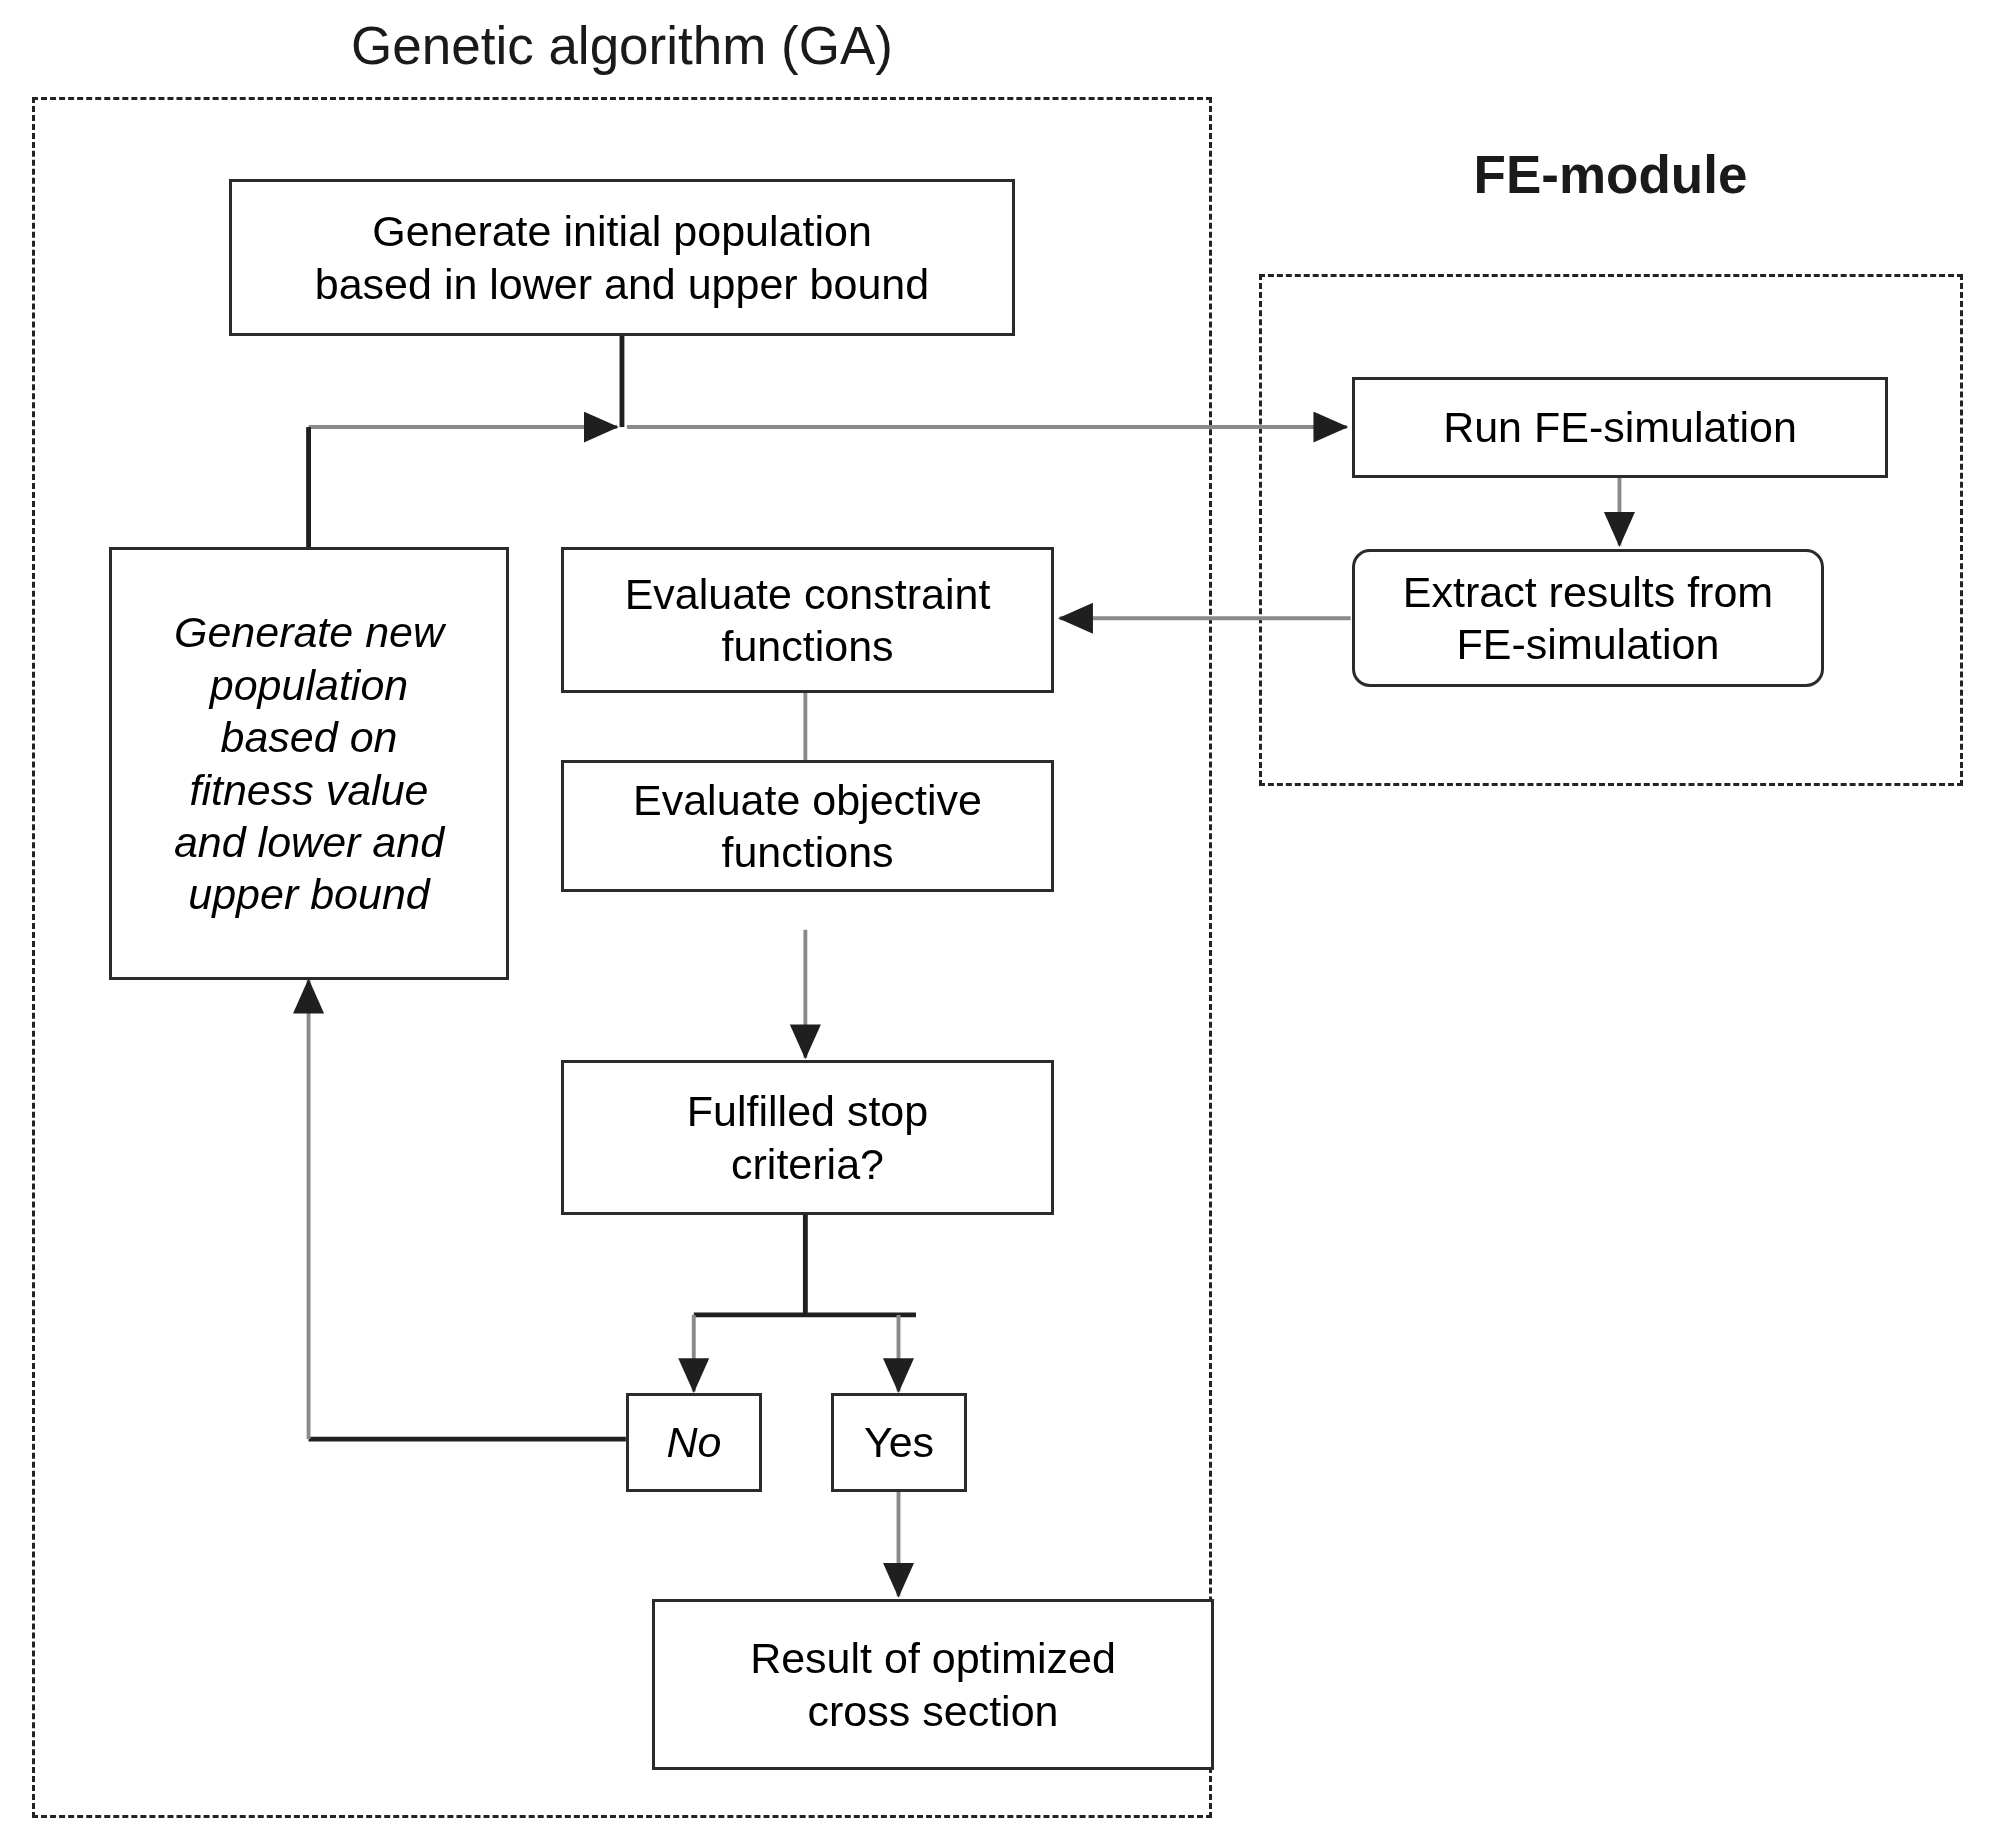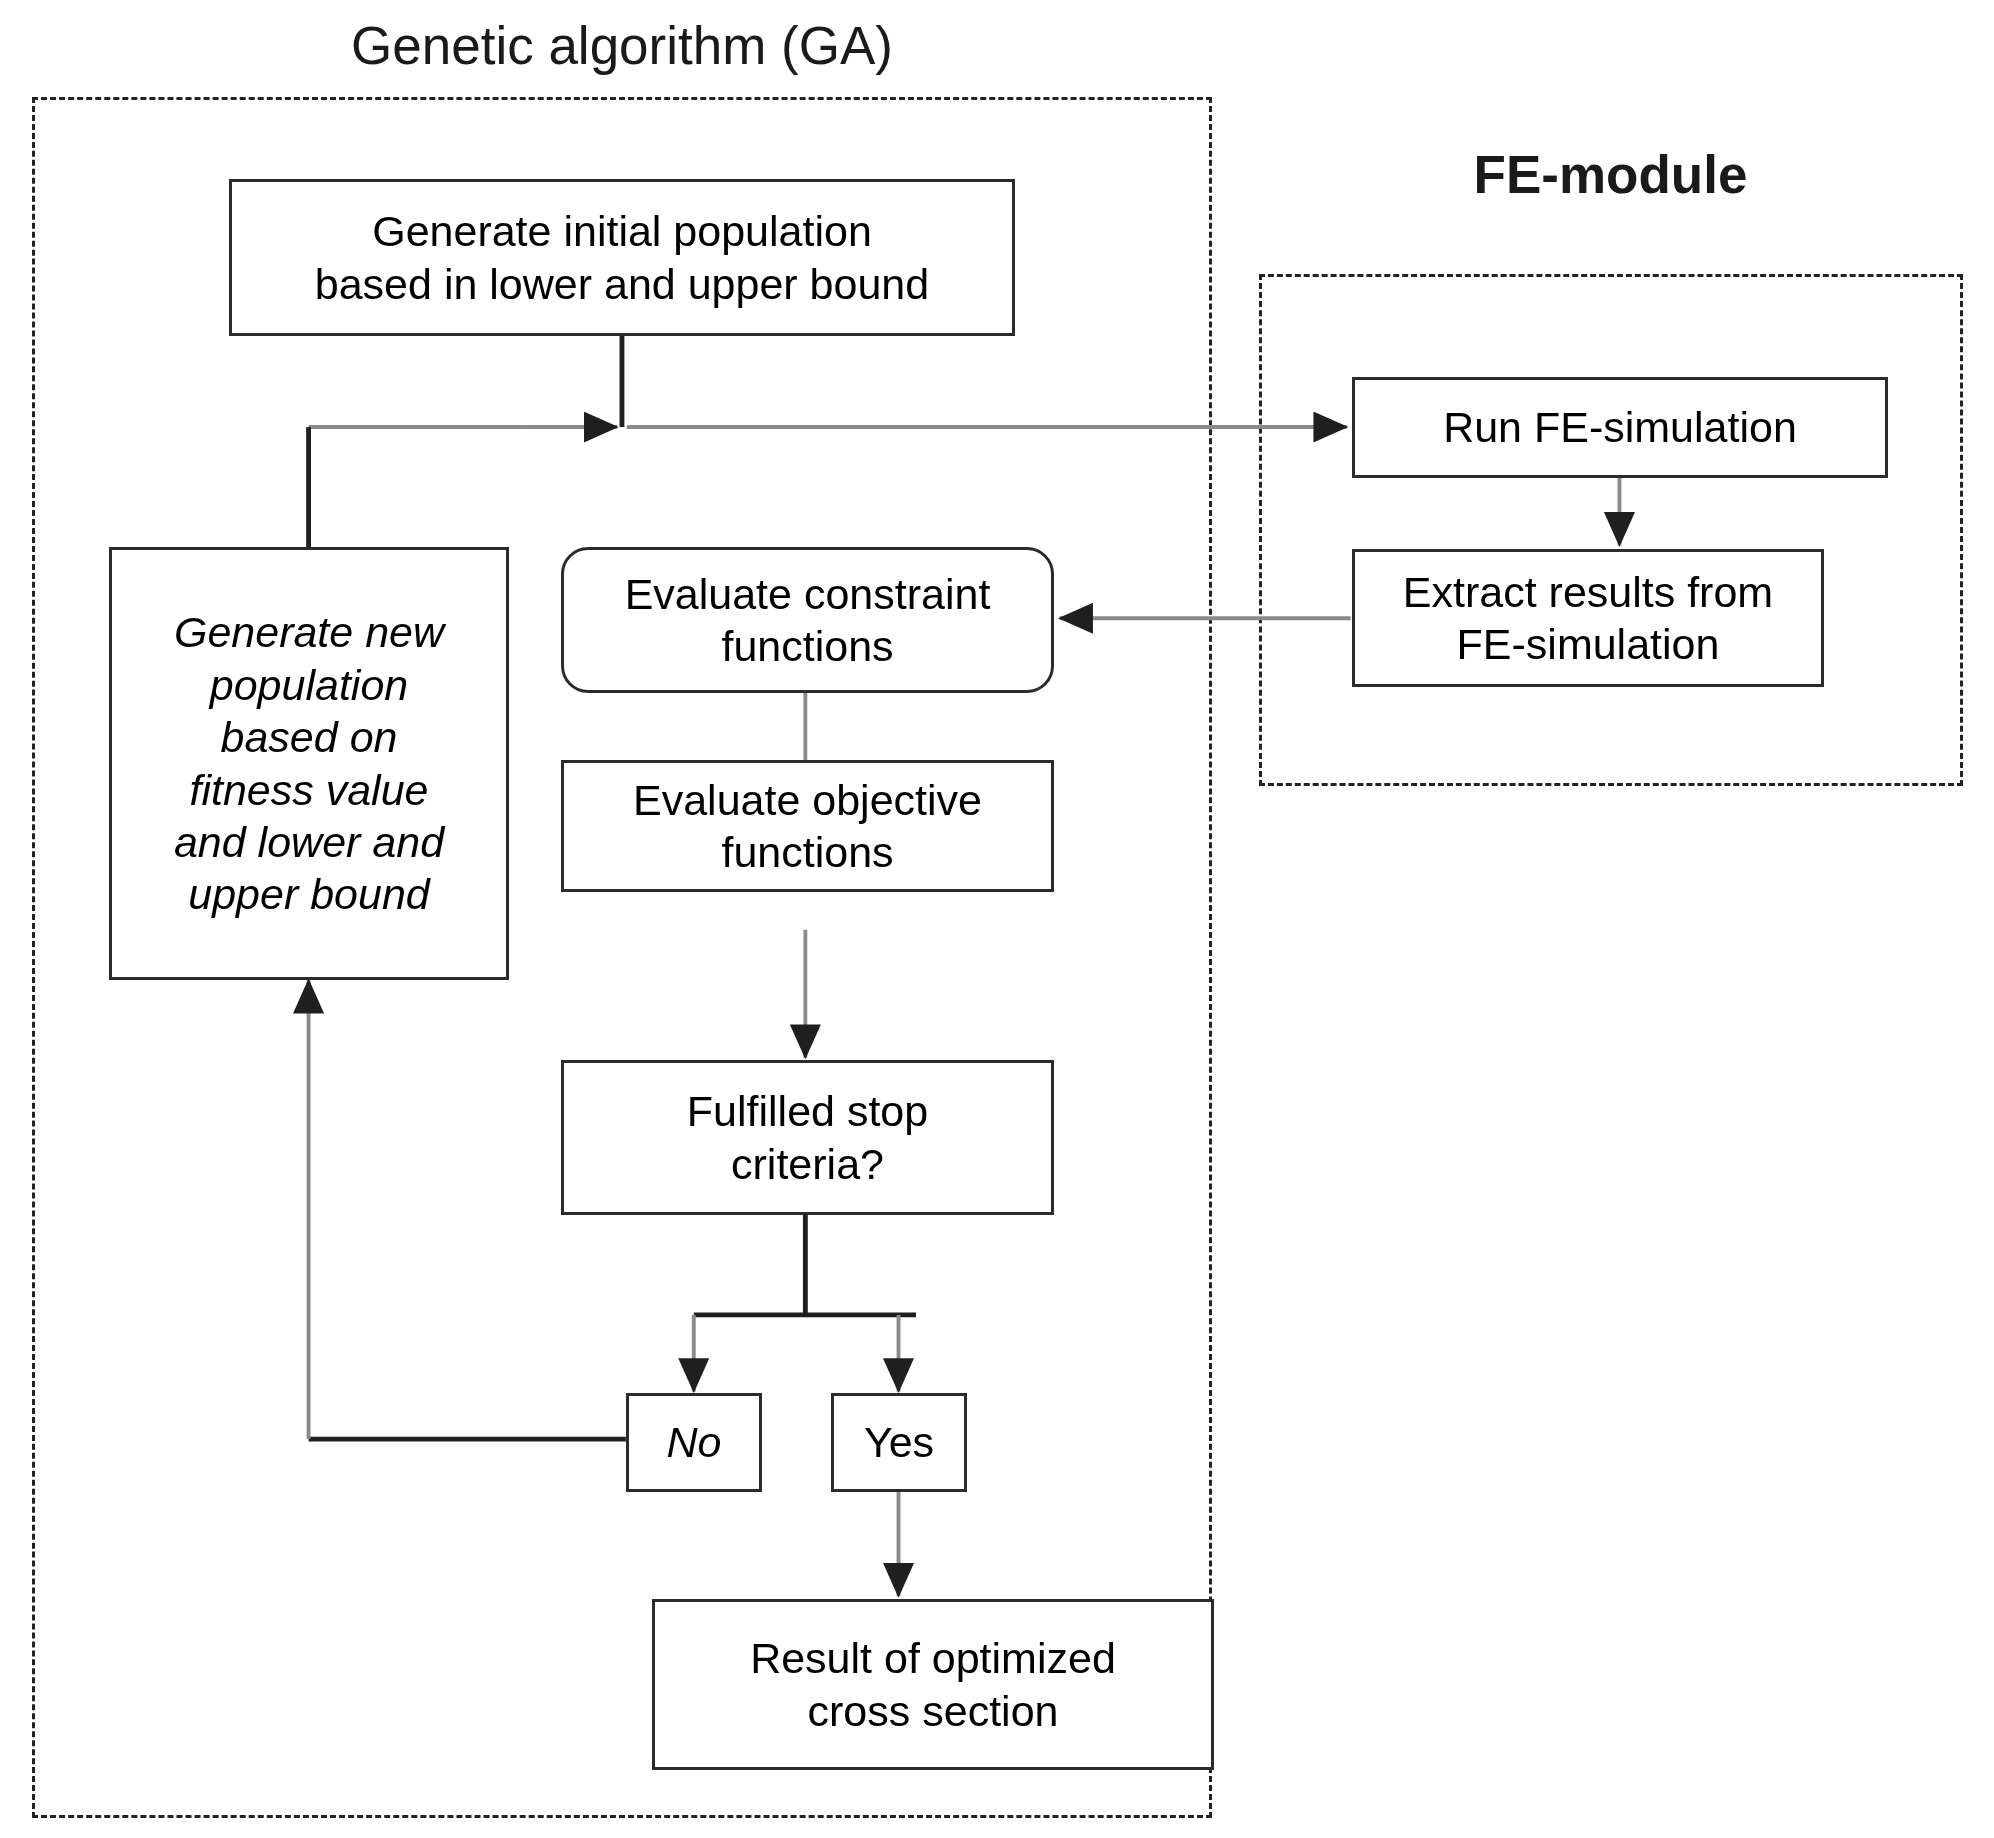--- a/index.html
+++ b/index.html
@@ -117,21 +117,21 @@
 
   <div class="node" style="left:109px; top:547px; width:400px; height:433px;font-style:italic;">
     <span class="node-text">Generate new
 population
 based on
 fitness value
 and lower and
 upper bound</span>
   </div>
 
-  <div class="node" style="left:561px; top:547px; width:493px; height:146px;border-radius:27px;">
+  <div class="node" style="left:561px; top:547px; width:493px; height:146px;">
     <span class="node-text">Evaluate constraint
 functions</span>
   </div>
 
   <div class="node" style="left:561px; top:760px; width:493px; height:132px;">
     <span class="node-text">Evaluate objective
 functions</span>
   </div>
 
   <div class="node" style="left:561px; top:1060px; width:493px; height:155px;">
@@ -149,19 +149,19 @@
 
   <div class="node" style="left:652px; top:1599px; width:562px; height:171px;">
     <span class="node-text">Result of optimized
 cross section</span>
   </div>
 
   <div class="node" style="left:1352px; top:377px; width:536px; height:101px;">
     <span class="node-text">Run FE-simulation</span>
   </div>
 
-  <div class="node" style="left:1352px; top:549px; width:472px; height:138px;">
+  <div class="node" style="left:1352px; top:549px; width:472px; height:138px;border-radius:18px;">
     <span class="node-text">Extract results from
 FE-simulation</span>
   </div>
 
 </div>
 
 
 </body></html>

